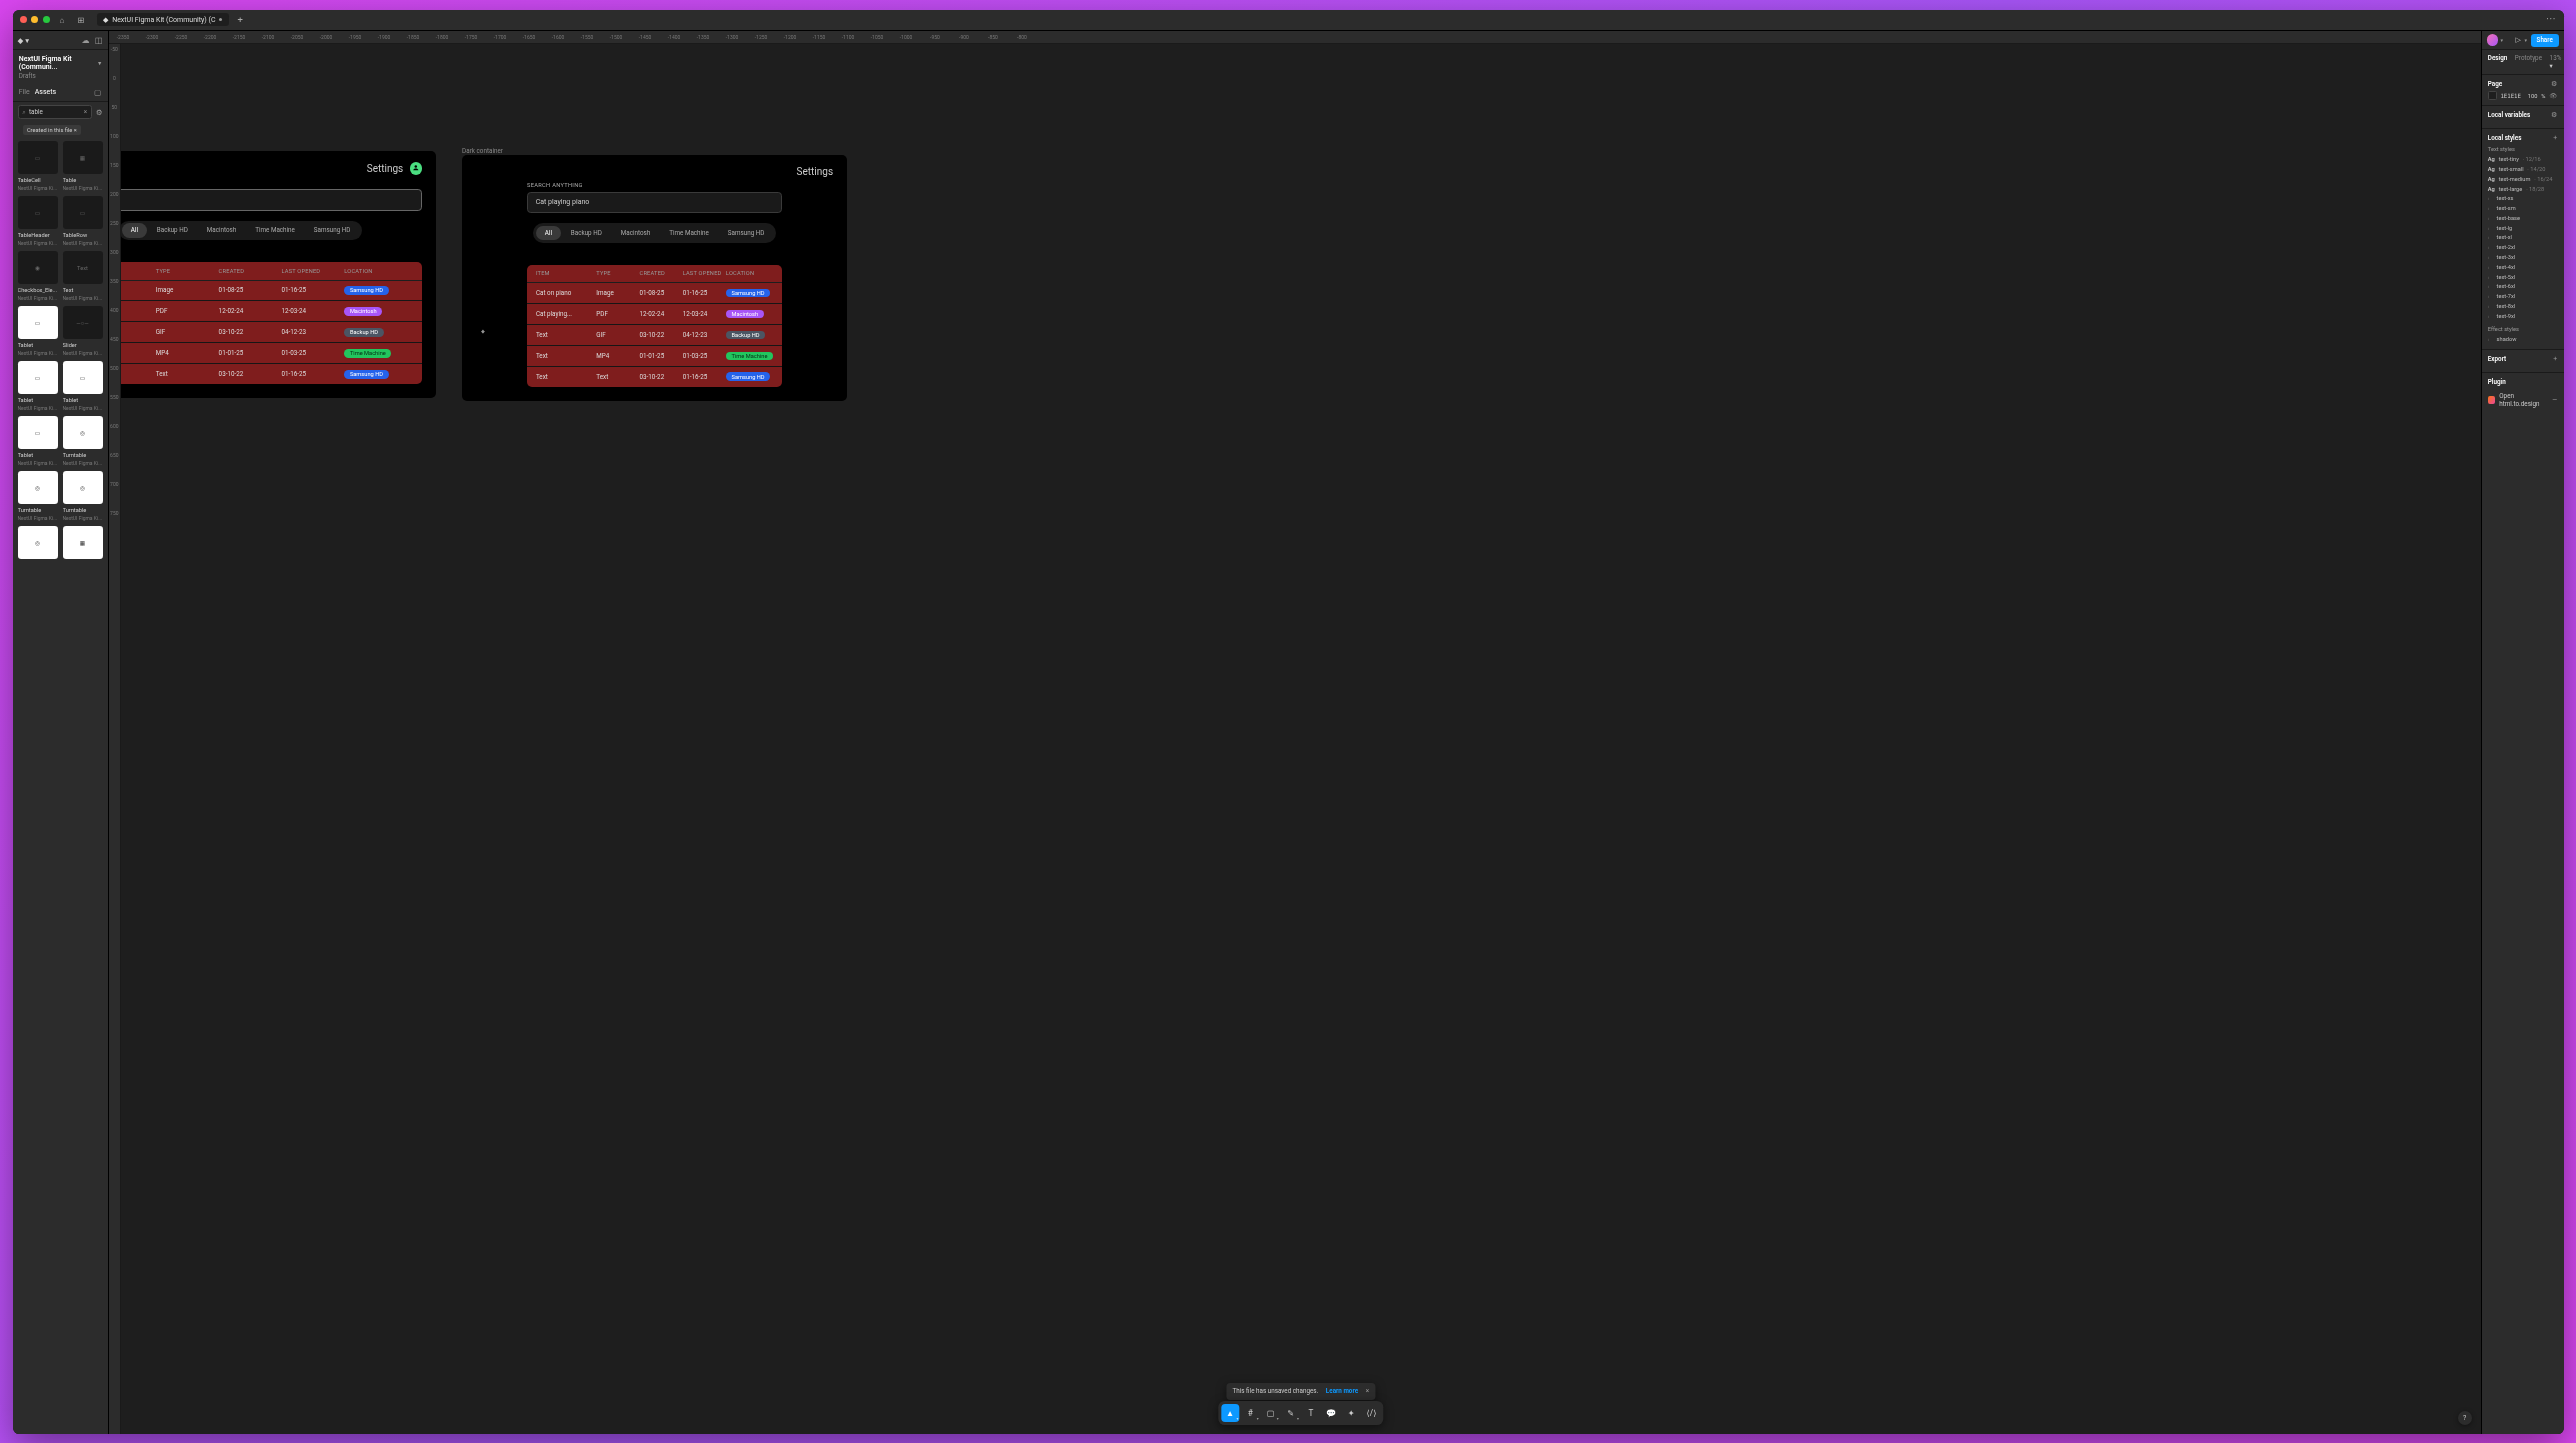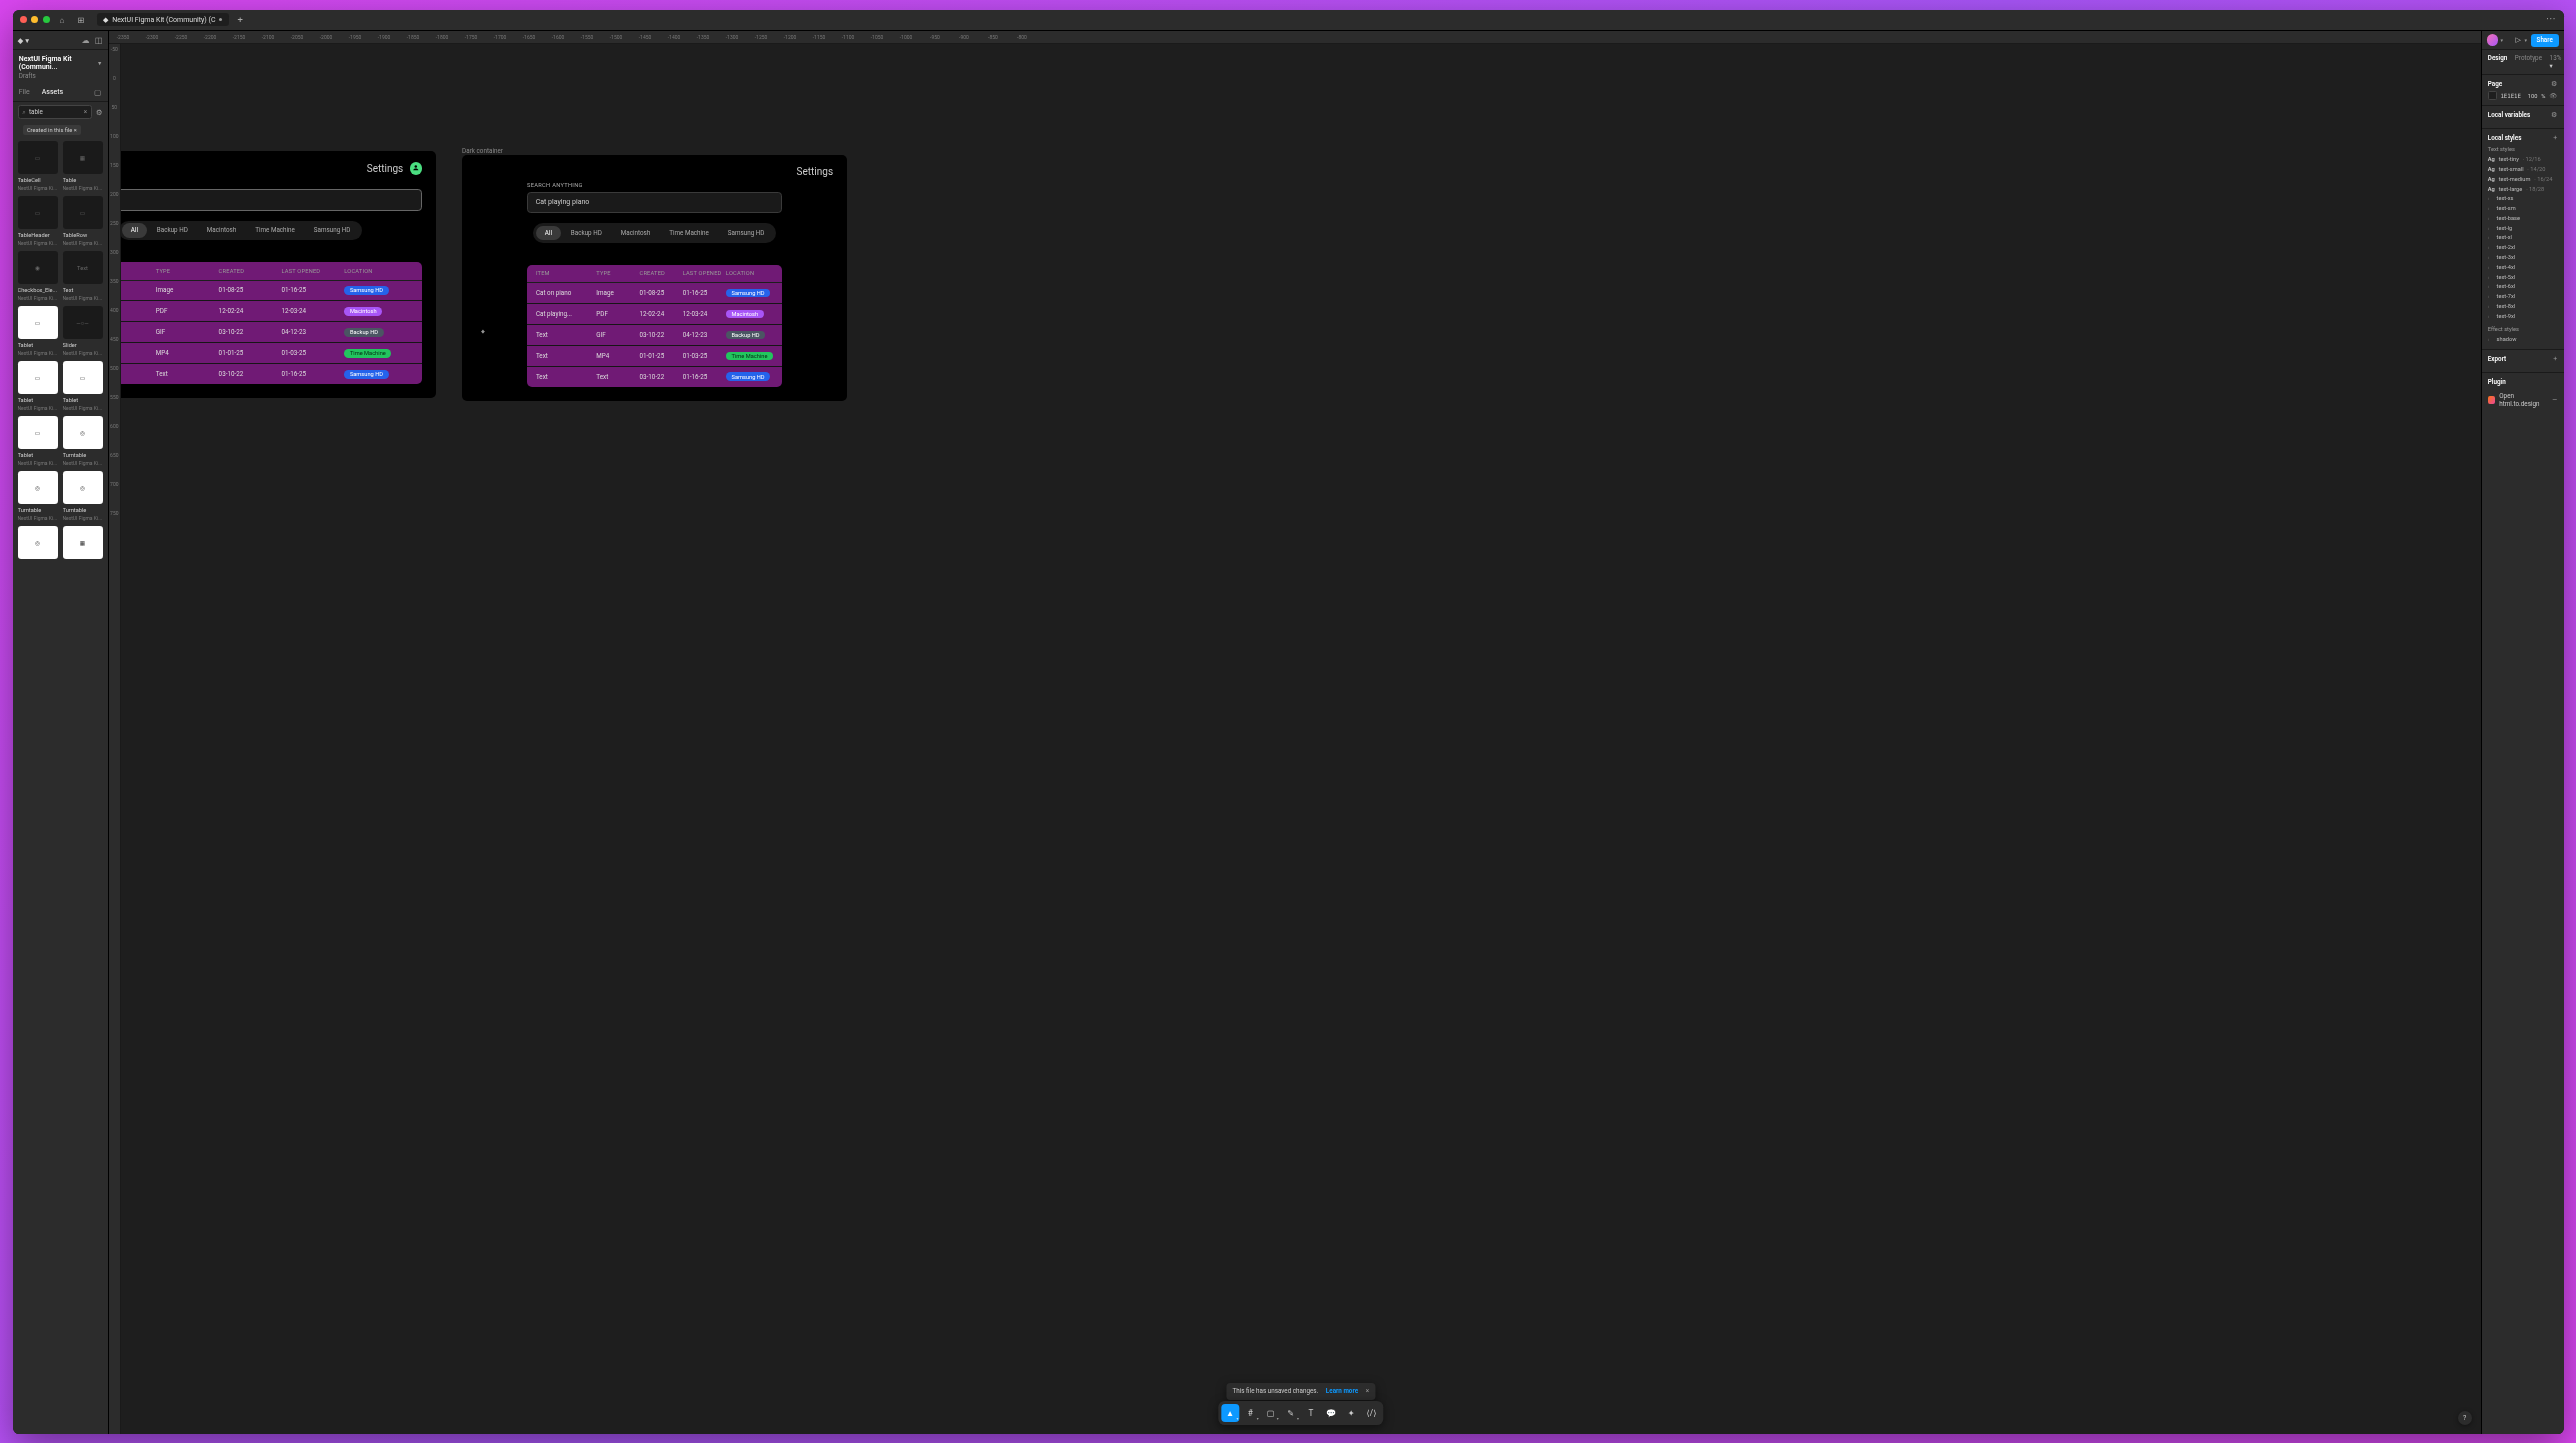--- a/index.html
+++ b/index.html
@@ -21,21 +21,21 @@
 .main-row { flex:1; display:flex; overflow:hidden; }
 
 .left-panel { width:96px; background:#2c2c2c; border-right:0.6px solid #000; display:flex; flex-direction:column; overflow:hidden; }
 .lp-top { height:19px; display:flex; align-items:center; justify-content:space-between; padding:0 5px; border-bottom:0.6px solid #1a1a1a;}
 .lp-top-left{display:flex;align-items:center;gap:2.5px;color:#ccc;font-size:7.6px}
 .lp-top-right{display:flex;gap:5px;color:#999;font-size:8.2px}
 .lp-title { padding:5px 6.3px 1.3px; display:flex; align-items:center; justify-content:space-between;}
 .lp-title span{color:#fff;font-size:7px;font-weight:600}
 .lp-title .chev{color:#999;font-size:5.7px}
 .lp-sub{padding:0 6.3px 3.8px;color:#888;font-size:6.3px}
-.lp-tabs{display:flex;gap:12px;padding:3.8px 6.3px;border-bottom:0.6px solid #1a1a1a;align-items:center}
+.lp-tabs{display:flex;gap:5px;padding:3.8px 6.3px;border-bottom:0.6px solid #1a1a1a;align-items:center}
 .lp-tabs span{color:#888;font-size:7px}
 .lp-tabs span.active{color:#fff;font-weight:400}
 .lp-tabs .book{margin-left:auto;color:#999;font-size:7.6px}
 .lp-search{padding:3.8px 5px;display:flex;gap:3.8px;align-items:center}
 .lp-search-box{flex:1;display:flex;align-items:center;background:#1e1e1e;border:0.6px solid #444;border-radius:2.5px;padding:1.9px 3.8px;gap:3.2px}
 .lp-search-box .mag{color:#888;font-size:6.3px}
 .lp-search-box .txt{color:#ccc;font-size:6.3px;flex:1}
 .lp-search-box .x{color:#888;font-size:6.3px}
 .lp-filter{color:#999;font-size:7.6px}
 .lp-chip{margin:0 5px 3.8px;display:inline-block;background:#3a3a3a;border-radius:1.9px;padding:1.9px 4.4px;color:#ccc;font-size:5.7px}
@@ -61,21 +61,21 @@
 .frm-top .set{color:#ccc;font-size:10px}
 .avatar{width:12.6px;height:12.6px;border-radius:50%;background:#4ade80;display:flex;align-items:center;justify-content:center}
 .avatar svg{width:7.6px;height:7.6px;fill:#000}
 .sa-label{color:#aaa;font-size:5.7px;letter-spacing:0.3px;margin-bottom:3.8px;text-transform:uppercase}
 .sa-input{background:#1a1a1a;border:0.6px solid #3a3a3a;border-radius:3.8px;padding:5.7px 7.6px;color:#ccc;font-size:7px;margin-bottom:10px}
 .sa-input.focus{border-color:#666}
 .tabs-pill{display:flex;justify-content:center;margin-bottom:22px}
 .tabs-pill-inner{background:#1a1a1a;border-radius:11.4px;padding:2.5px;display:flex;gap:1.3px}
 .tabs-pill-inner span{padding:3.2px 8.8px;border-radius:8.8px;font-size:6.3px;color:#aaa}
 .tabs-pill-inner span.on{background:#3a3a3a;color:#fff}
-.tbl{background:#701a75;border-radius:5px;overflow:hidden;font-size:6.3px}
+.tbl{background:#7f1d1d;border-radius:5px;overflow:hidden;font-size:6.3px}
 .tbl-row{display:grid;grid-template-columns:1.4fr 1fr 1fr 1fr 1.1fr;padding:5.7px 8.8px;align-items:center}
 .tbl-head{color:#999;font-size:5.7px;letter-spacing:0.2px;text-transform:uppercase;border-bottom:0.6px solid #1e1e1e}
 .tbl-body .tbl-row{border-bottom:0.6px solid #161616;color:#ddd}
 .tbl-body .tbl-row:last-child{border-bottom:none}
 .badge{display:inline-block;padding:1.3px 5.7px;border-radius:6.3px;font-size:5.7px;color:#fff;white-space:nowrap}
 .b-samsung{background:#2563eb}.b-mac{background:#a855f7}.b-backup{background:#4b5563}.b-time{background:#22c55e;color:#052e16}
 
 .cursor{position:absolute;font-size:7px;color:#fff}
 
 .right-panel{width:83px;background:#2c2c2c;border-left:0.6px solid #000;display:flex;flex-direction:column;font-size:6.3px;color:#ccc;overflow-y:auto}

